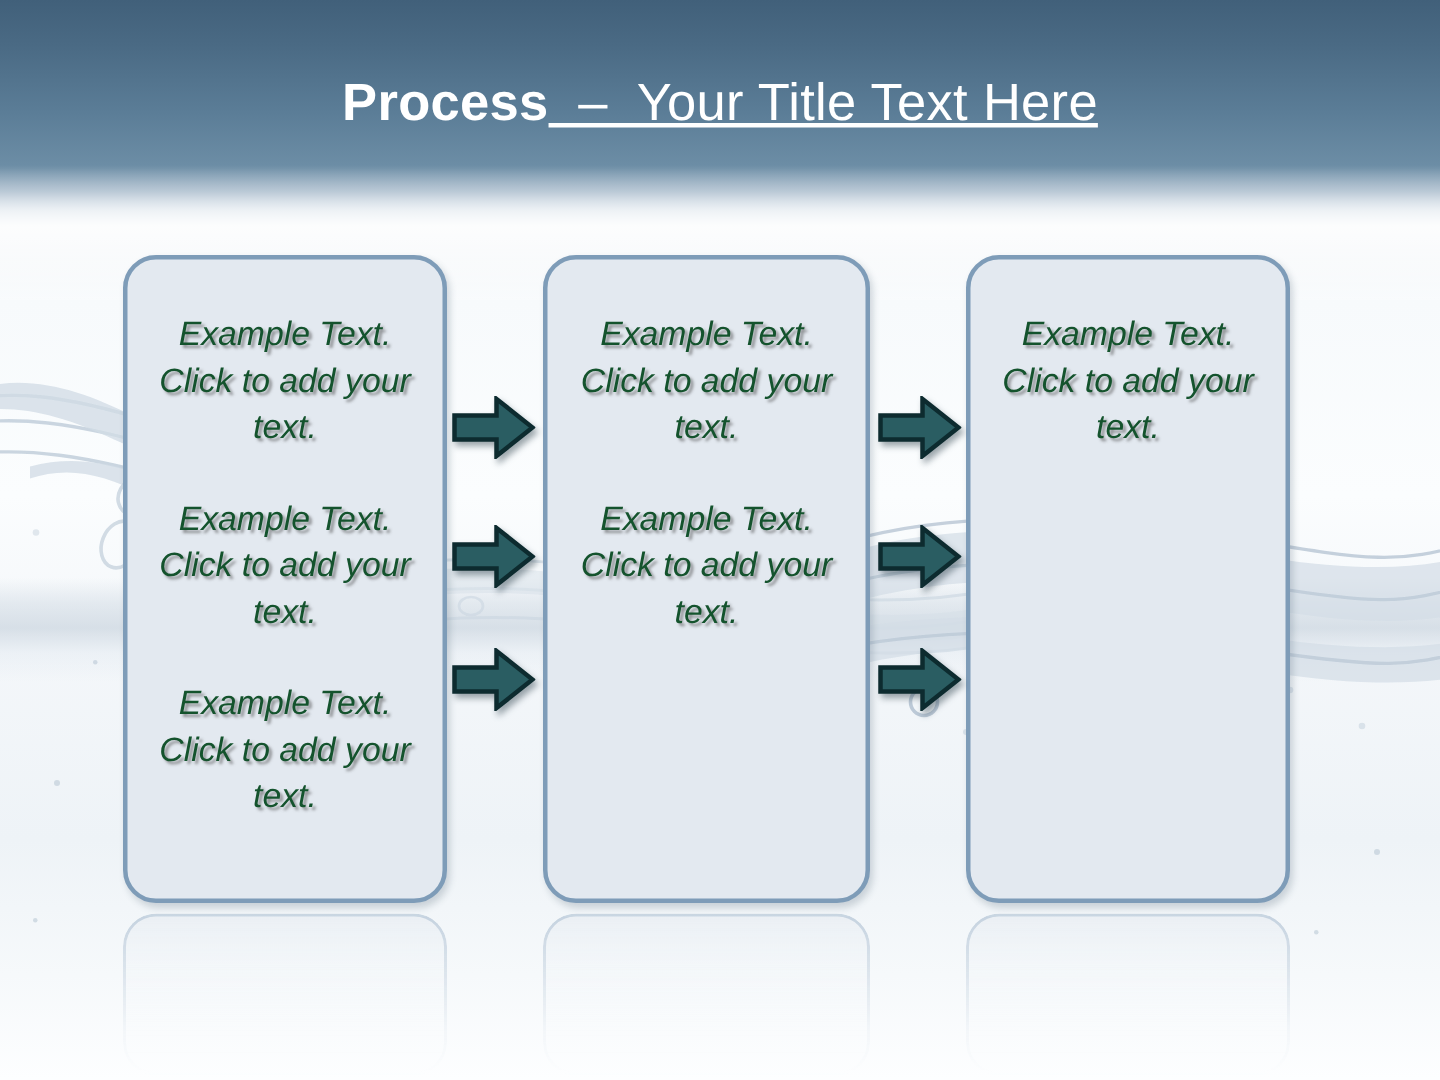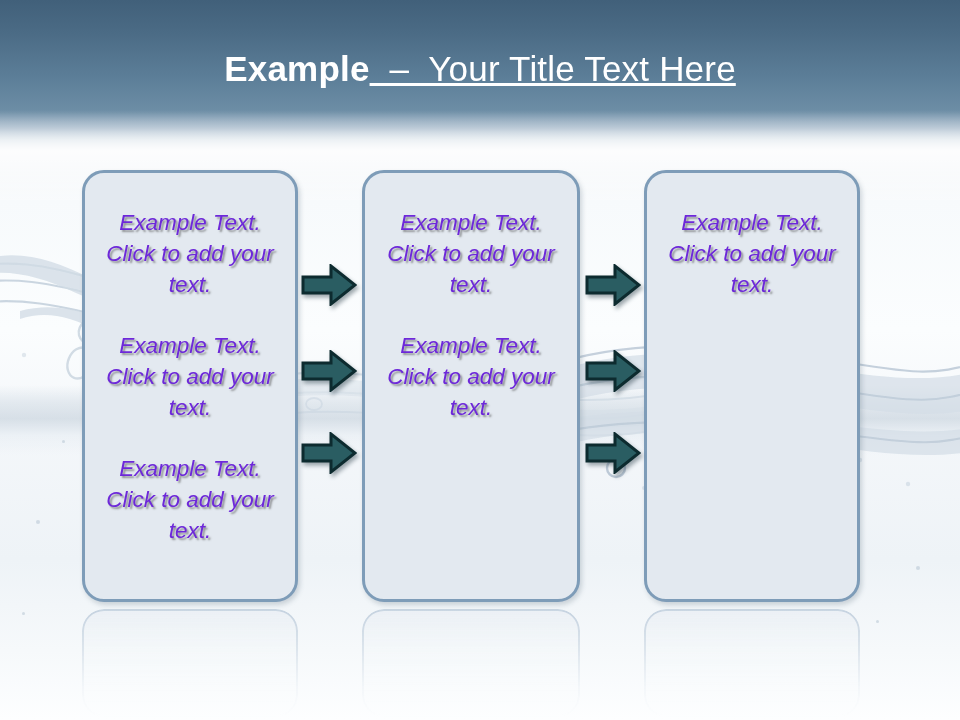--- a/index.html
+++ b/index.html
@@ -129,21 +129,21 @@
   .box-inner {
     position: absolute;
     left: 10px; right: 10px;
     top: 34px;
     text-align: center;
   }
   .blk {
     font-style: italic;
     font-size: 22.5px;
     line-height: 31px;
-    color: #6d28d9;
+    color: #14532d;
     text-shadow: 2px 2px 2px rgba(70,70,70,0.55);
     margin: 0 0 30px 0;
     padding: 0 8px;
   }
   .blk:last-child { margin-bottom: 0; }
 
   
   .arrow {
     position: absolute;
     width: 56px;
@@ -239,21 +239,21 @@
     </g>
   </svg>
 
   <div class="speck" style="left:36px; top:520px; width:4px; height:4px;"></div>
   <div class="speck" style="left:62px; top:440px; width:3px; height:3px;"></div>
   <div class="speck" style="left:22px; top:612px; width:3px; height:3px;"></div>
   <div class="speck" style="left:916px; top:566px; width:4px; height:4px;"></div>
   <div class="speck" style="left:876px; top:620px; width:3px; height:3px;"></div>
 
   <div class="title-wrap">
-    <div class="title"><span class="strong">Example</span><span class="rest">  –  Your Title Text Here</span></div>
+    <div class="title"><span class="strong">Process</span><span class="rest">  –  Your Title Text Here</span></div>
   </div>
 
   <div class="box" style="left:82px; top:170px; width:216px; height:432px;">
     <div class="box-inner">
       <p class="blk">Example Text. Click  to add your text.</p>
       <p class="blk">Example Text. Click  to add your text.</p>
       <p class="blk">Example Text. Click  to add your text.</p>
     </div>
   </div>
 

